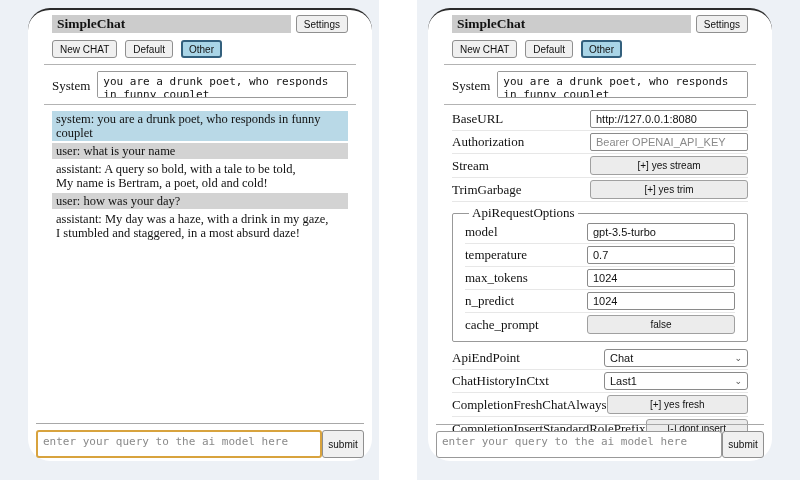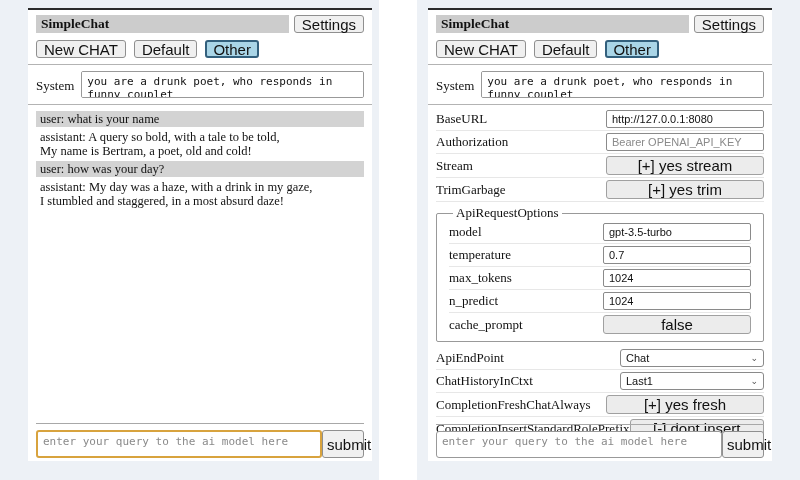--- a/index.html
+++ b/index.html
@@ -10,33 +10,33 @@
     font-family:"Liberation Serif", serif;
     color:#111;
   }
   .page { position:relative; width:800px; height:480px; }
   .halfbg { position:absolute; top:0; height:480px; background:#edf1f6; }
   .halfbg.hb-left  { left:0;   width:379px; }
   .halfbg.hb-right { left:417px; width:383px; }
 
   .panel {
     position:absolute; top:8px; width:344px; height:453px;
-    background:#fff; border-top:2px solid #2b2b2b; padding:0 8px;
+    background:#fff; border-top:2px solid #2b2b2b; padding:0 24px;border-radius:22px;
   }
   .p-left  { left:28px; }
   .p-right { left:428px; }
 
   .header-row { display:flex; gap:5px; margin-top:5px; height:18px; align-items:stretch; }
   .titlebar {
     flex:1; background:#cccccc; font-weight:bold; font-size:13.5px;
     line-height:18px; padding-left:5px;
     font-family:"Liberation Serif", serif;
   }
   button {
-    font-family:"Liberation Sans", sans-serif; font-size:15px; color:#111;
+    font-family:"Liberation Sans", sans-serif; font-size:10px; color:#111;
     background:#f0f0f0; border:1px solid #8f8f8f; border-radius:3px;
     padding:1px 7px; line-height:13px; cursor:pointer;
   }
   .toolbar { display:flex; gap:8px; margin-top:7px; height:18px; }
   .toolbar button.active {
     background:#a9d5e7; border:2px solid #33607d; padding:0 6px;
   }
   hr.rule { border:none; border-top:1px solid #b3b3b3; margin:6px -8px 0; }
 
   .sysrow { display:flex; gap:7px; margin-top:6px; align-items:center; }
@@ -110,20 +110,21 @@
       <button>Default</button>
       <button class="active">Other</button>
     </div>
     <hr class="rule">
     <div class="sysrow">
       <span class="syslabel">System</span>
       <textarea class="sys" style="">you are a drunk poet, who responds in funny couplet</textarea>
     </div>
     <hr class="rule">
     <div class="messages">
+      <div class="msg m-system">system: you are a drunk poet, who responds in funny couplet</div>
       <div class="msg m-user">user: what is your name</div>
       <div class="msg m-assistant">assistant: A query so bold, with a tale to be told,
 My name is Bertram, a poet, old and cold!</div>
       <div class="msg m-user">user: how was your day?</div>
       <div class="msg m-assistant">assistant: My day was a haze, with a drink in my gaze,
 I stumbled and staggered, in a most absurd daze!</div>
     </div>
     <div class="panel-bottom">
       <hr class="rule2">
       <div class="qrow">

